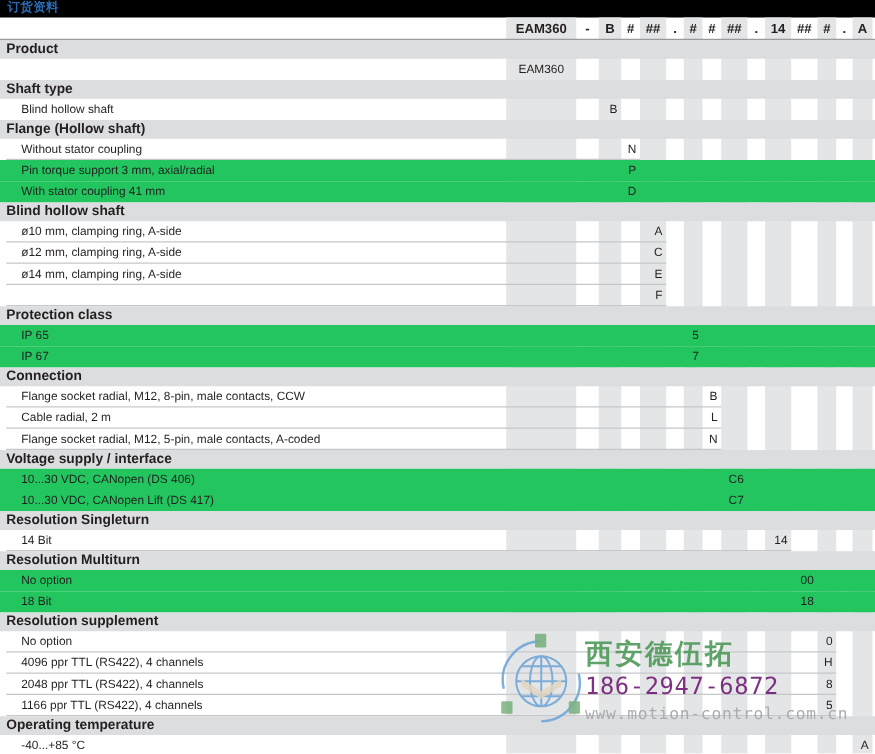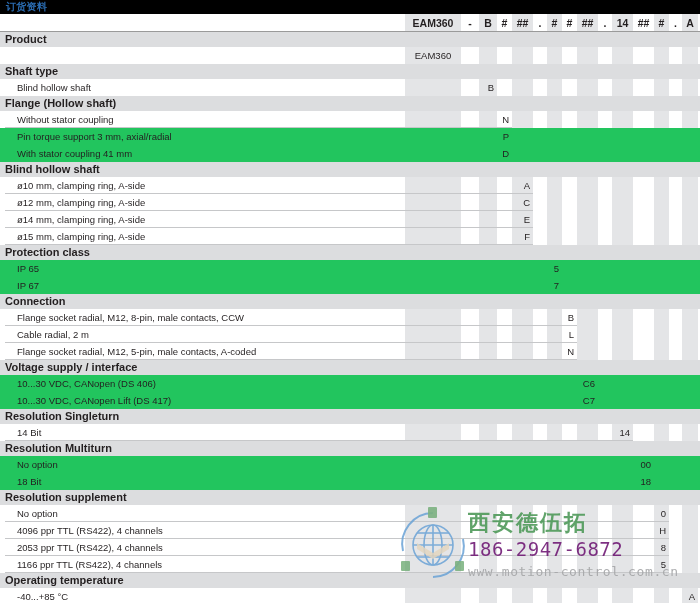--- a/index.html
+++ b/index.html
@@ -281,21 +281,20 @@
         <span class="code" style="left: 0px; width: 530px;">C</span>
         <div class="mask" style="left: 533px; width: 167px; height: 100%; top: 0px; background: transparent;"></div>
       </div>
       <div class="row option">
         <span class="label">ø14 mm, clamping ring, A-side</span>
         <div class="rule" style="right: 167px;"></div>
         <span class="code" style="left: 0px; width: 530px;">E</span>
         <div class="mask" style="left: 533px; width: 167px; height: 100%; top: 0px; background: transparent;"></div>
       </div>
       <div class="row option">
-        <span class="label">ø15 mm, clamping ring, A-side</span>
         <div class="rule" style="right: 167px;"></div>
         <span class="code" style="left: 0px; width: 530px;">F</span>
         <div class="mask" style="left: 533px; width: 167px; height: 100%; top: 0px; background: transparent;"></div>
       </div>
       <div class="row group">
         <span class="label">Protection class</span>
       </div>
       <div class="row option shaded">
         <span class="label">IP 65</span>
         <span class="code" style="left: 0px; width: 559px;">5</span>
@@ -371,21 +370,21 @@
         <span class="code" style="left: 0px; width: 666px;">0</span>
         <div class="mask" style="left: 669px; width: 31px; height: 100%; top: 0px; background: transparent;"></div>
       </div>
       <div class="row option">
         <span class="label">4096 ppr TTL (RS422), 4 channels</span>
         <div class="rule" style="right: 31px;"></div>
         <span class="code" style="left: 0px; width: 666px;">H</span>
         <div class="mask" style="left: 669px; width: 31px; height: 100%; top: 0px; background: transparent;"></div>
       </div>
       <div class="row option">
-        <span class="label">2053 ppr TTL (RS422), 4 channels</span>
+        <span class="label">2048 ppr TTL (RS422), 4 channels</span>
         <div class="rule" style="right: 31px;"></div>
         <span class="code" style="left: 0px; width: 666px;">8</span>
         <div class="mask" style="left: 669px; width: 31px; height: 100%; top: 0px; background: transparent;"></div>
       </div>
       <div class="row option">
         <span class="label">1166 ppr TTL (RS422), 4 channels</span>
         <div class="rule" style="right: 31px;"></div>
         <span class="code" style="left: 0px; width: 666px;">5</span>
         <div class="mask" style="left: 669px; width: 31px; height: 100%; top: 0px; background: transparent;"></div>
       </div>

